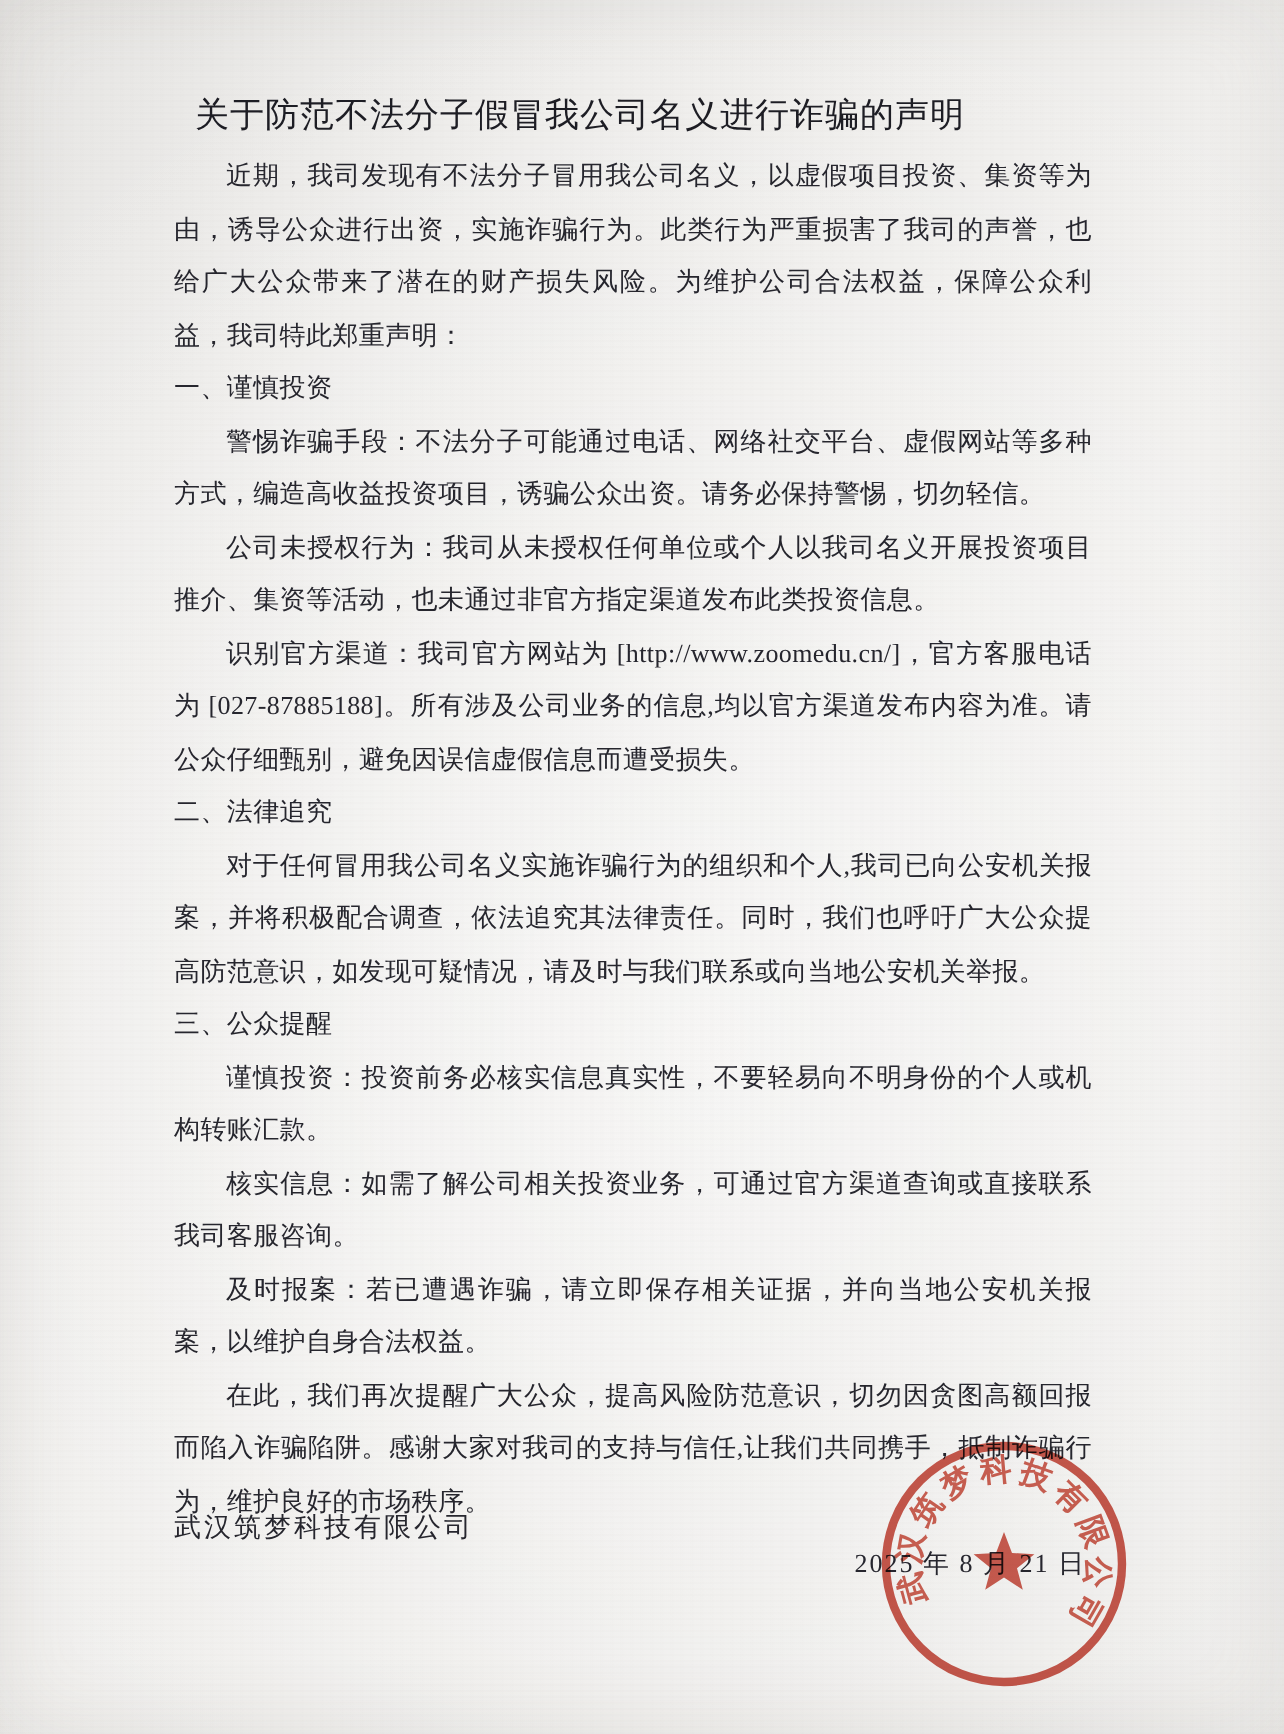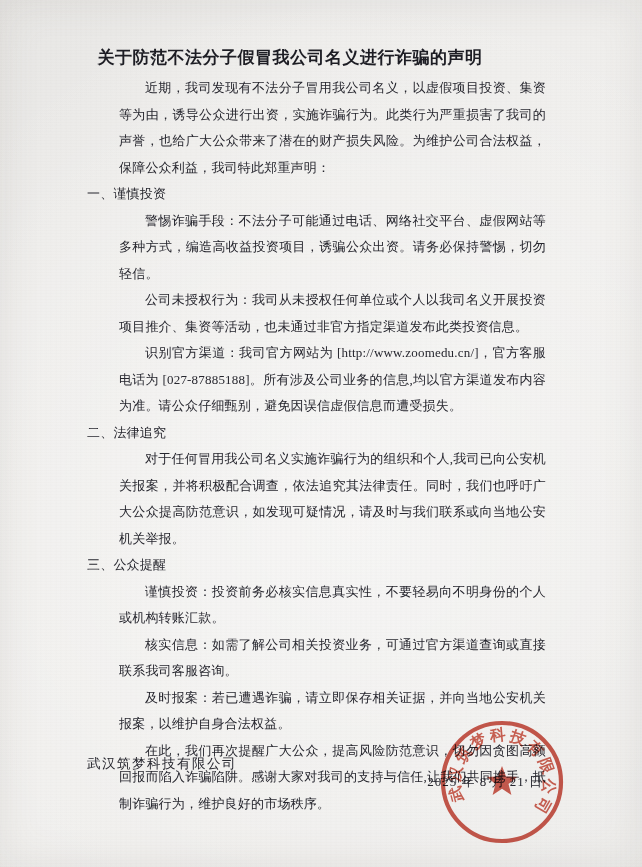--- a/index.html
+++ b/index.html
@@ -20,38 +20,38 @@
   .grain{
     position:absolute;inset:0;pointer-events:none;opacity:.5;
     background:
       repeating-linear-gradient(0deg, rgba(170,165,158,.05) 0 1px, rgba(255,255,255,.04) 1px 3px),
       repeating-linear-gradient(90deg, rgba(170,165,158,.03) 0 2px, rgba(255,255,255,.03) 2px 5px);
   }
   .title{
     position:absolute;
     top:46px;left:60px;width:460px;
     text-align:center;
-    font-size:17px;font-weight:bold;
+    font-size:17px;font-weight:normal;
     color:#1d1d24;
     letter-spacing:.5px;
     white-space:nowrap;
   }
   .body-col{
     position:absolute;
     top:75px;left:87px;width:459px;
     font-size:13px;line-height:26.5px;
     color:#26262e;
     letter-spacing:.2px;
   }
   .body-col p{
     margin:0;
     text-align:justify;
     text-align-last:left;
   }
-  .body-col p.indent{text-indent:2em;margin-left:32px;}
+  .body-col p.indent{text-indent:2em;}
   .body-col p.heading{text-indent:0;}
   .signature{
     position:absolute;
     top:755px;left:87px;width:470px;
     color:#26262e;
   }
   .sig-company{
     text-align:left;
     font-size:13.5px;
     letter-spacing:1.5px;

